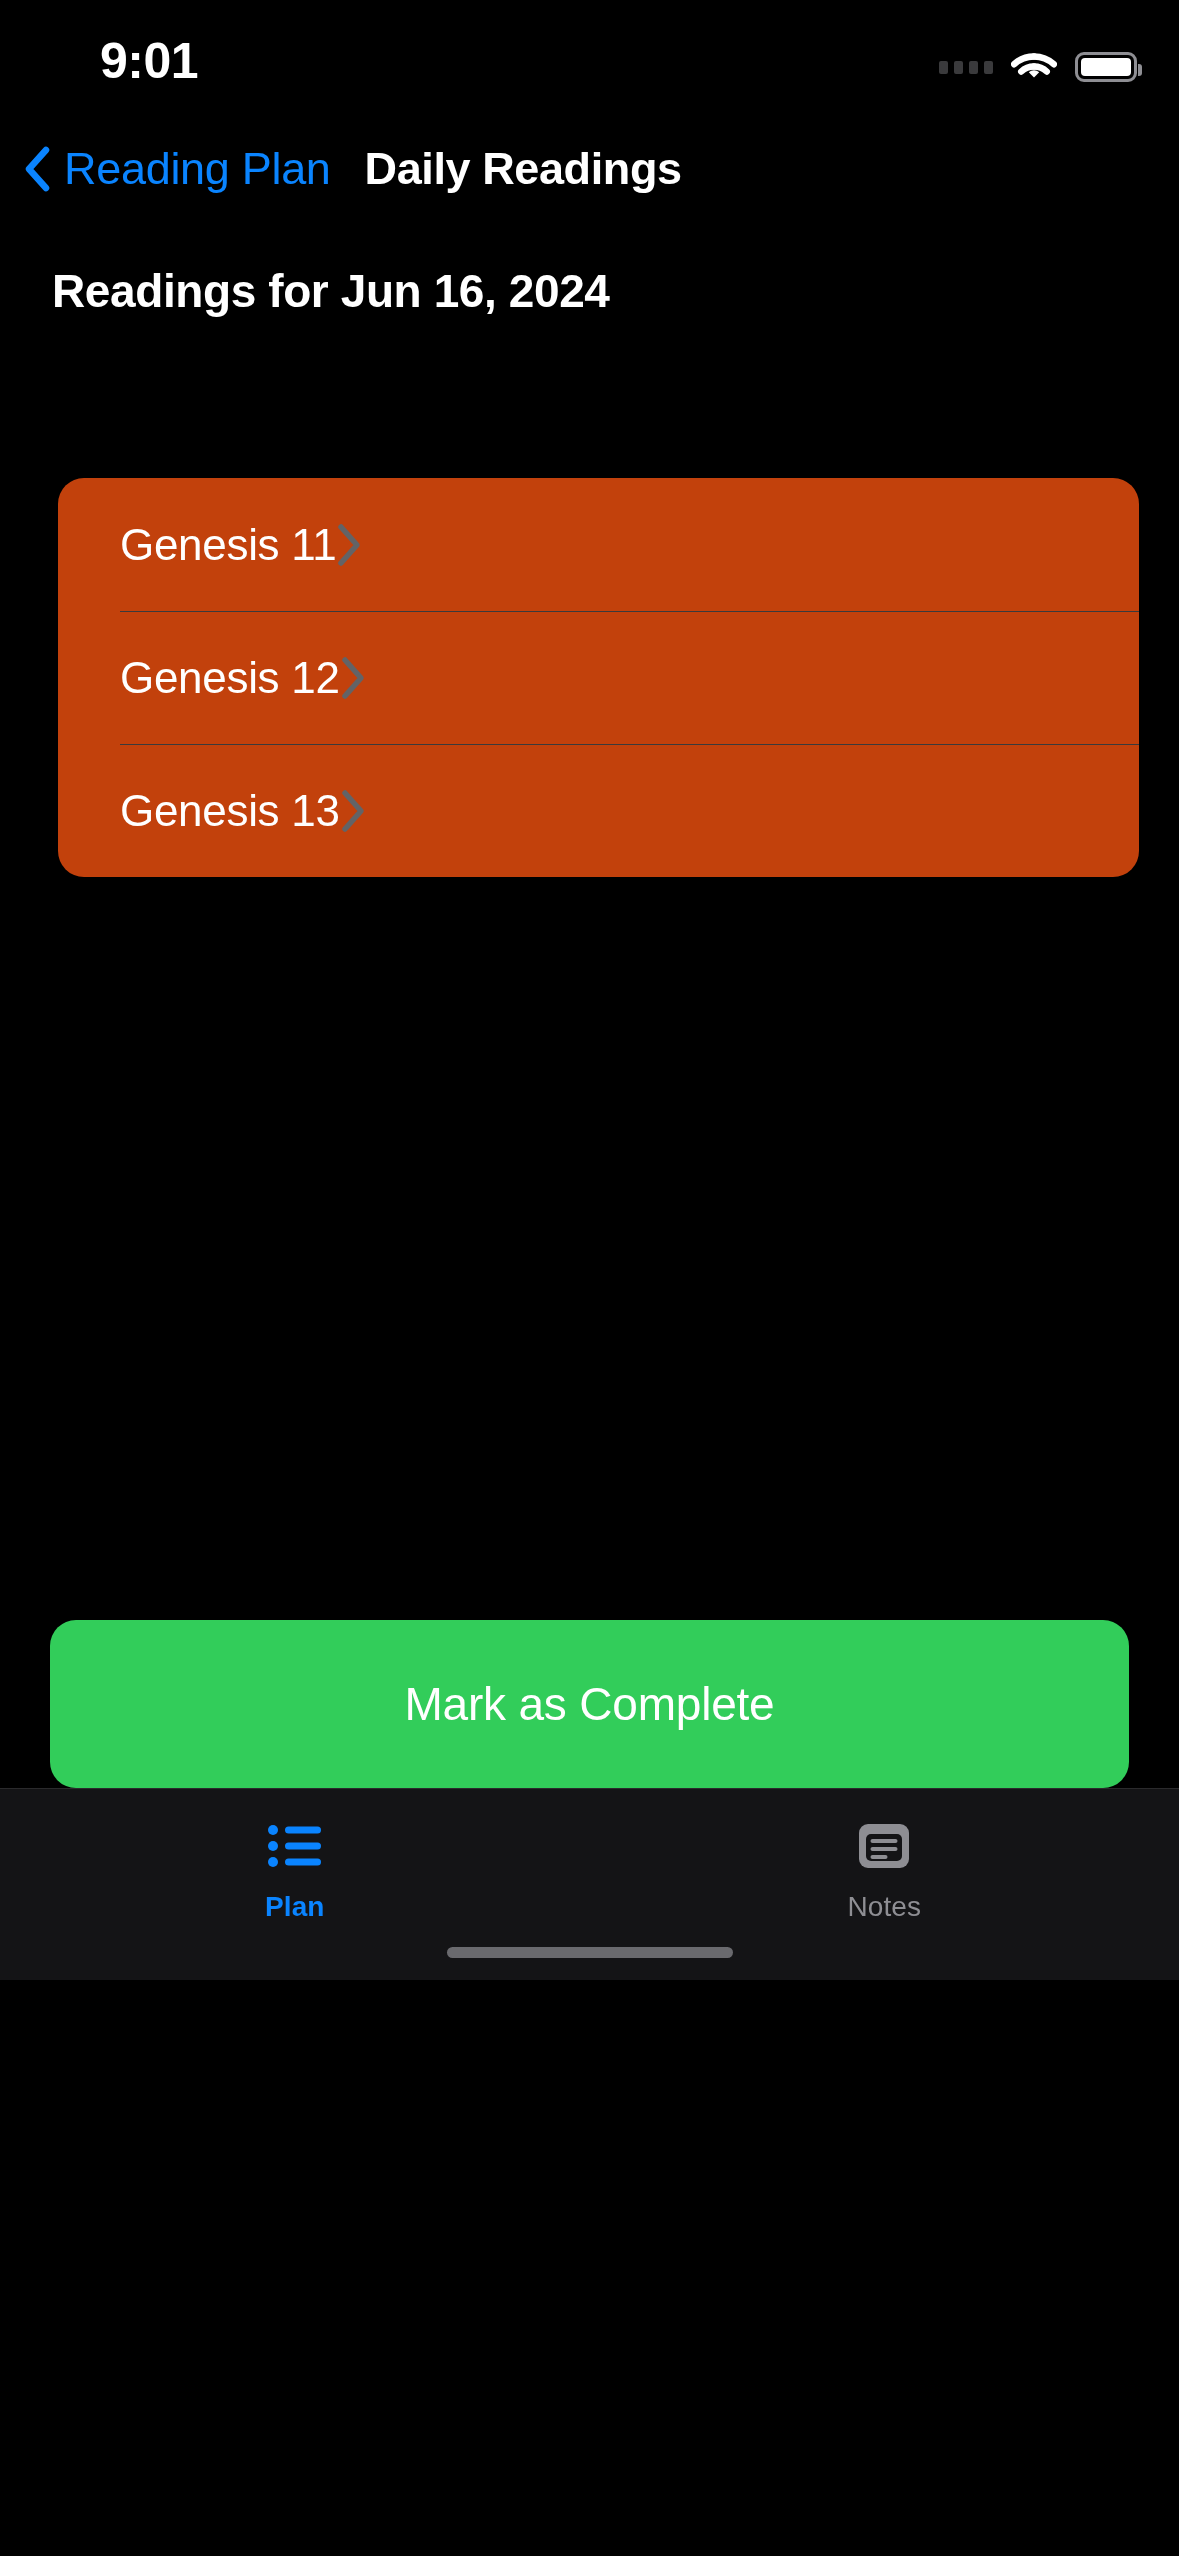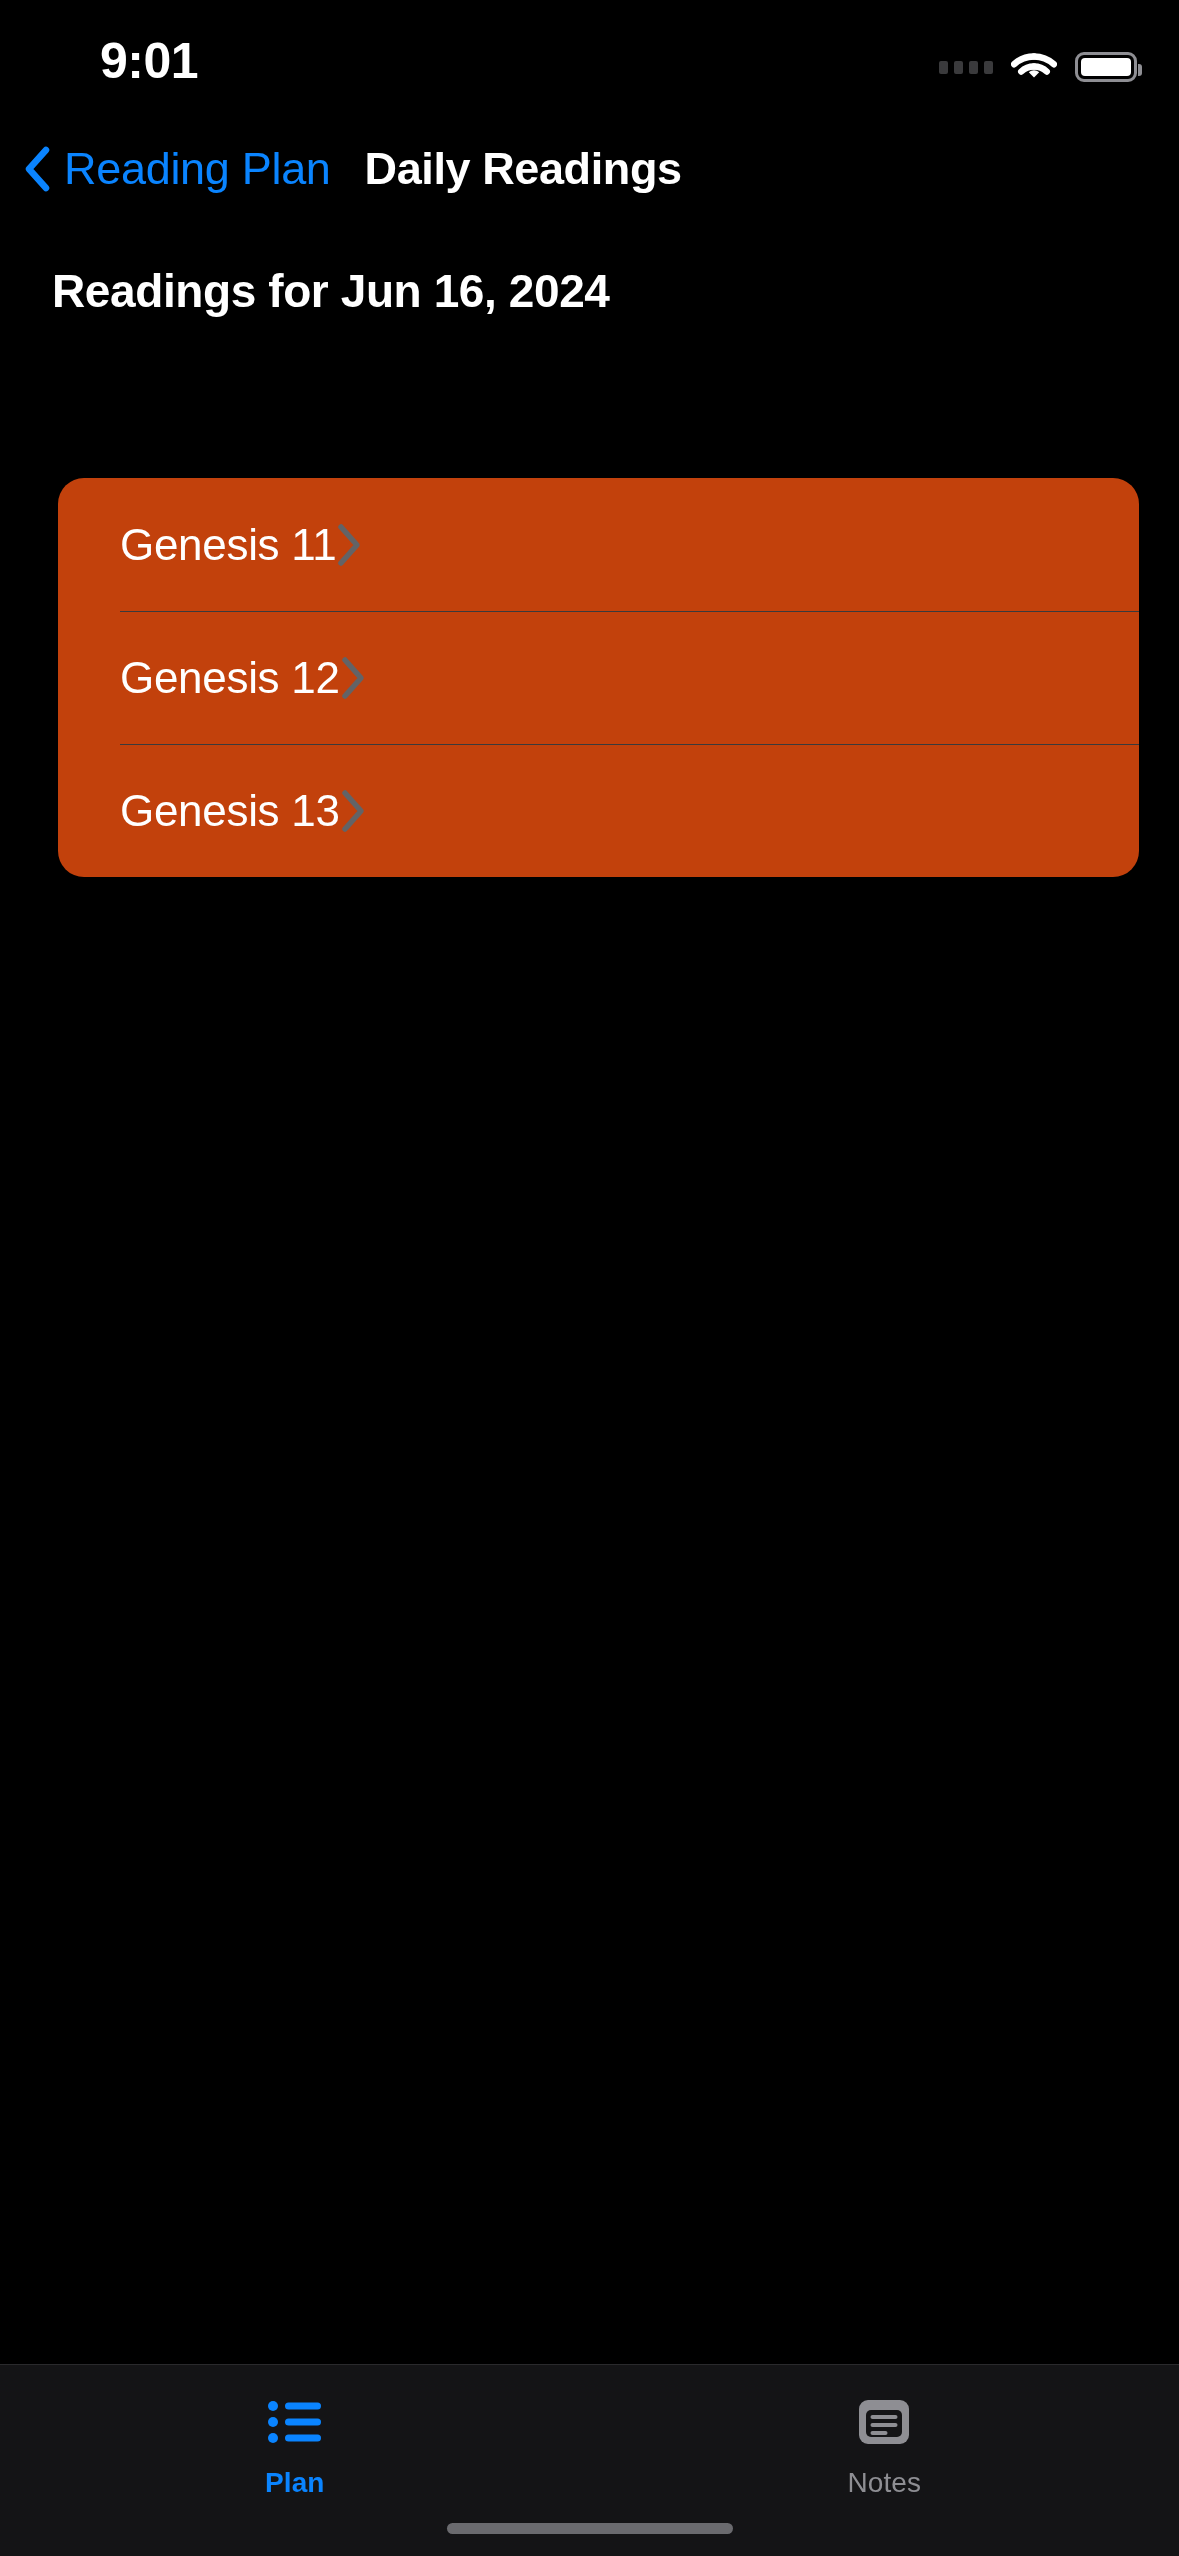--- a/index.html
+++ b/index.html
@@ -4,21 +4,21 @@
 <style>
   * { margin:0; padding:0; box-sizing:border-box; }
   html, body {
     width:1179px; height:2556px;
     background:#000000;
     font-family:"Liberation Sans", sans-serif;
     overflow:hidden;
   }
   #phone {
     position:relative;
-    width:1179px; height:2556px;
+    width:1179px; height:1980px;
     background:#000000;
     display:flex; flex-direction:column;
   }
 
   
   .statusbar {
     height:120px; flex:0 0 120px;
     position:relative;
     display:flex; align-items:center;
   }
@@ -221,20 +221,25 @@
           <svg class="row-chevron" viewBox="0 0 26 44">
             <path d="M5 4l16 18L5 40" fill="none" stroke="#636366" stroke-width="5.5" stroke-linecap="round" stroke-linejoin="round"></path>
           </svg>
         </span>
       </div>
 
 
 
     </div>
 
+    <div class="cta-wrap">
+      <div class="cta">
+        <span class="cta-label">Mark as Complete</span>
+      </div>
+    </div>
 
   </div>
 
   <div class="tabbar">
 
     <div class="tab tab-active">
       <span class="tab-icon">
         <svg width="58" height="52" viewBox="0 0 58 52">
           <circle cx="7" cy="10" r="5" fill="#0A84FF"></circle>
           <circle cx="7" cy="26" r="5" fill="#0A84FF"></circle>

